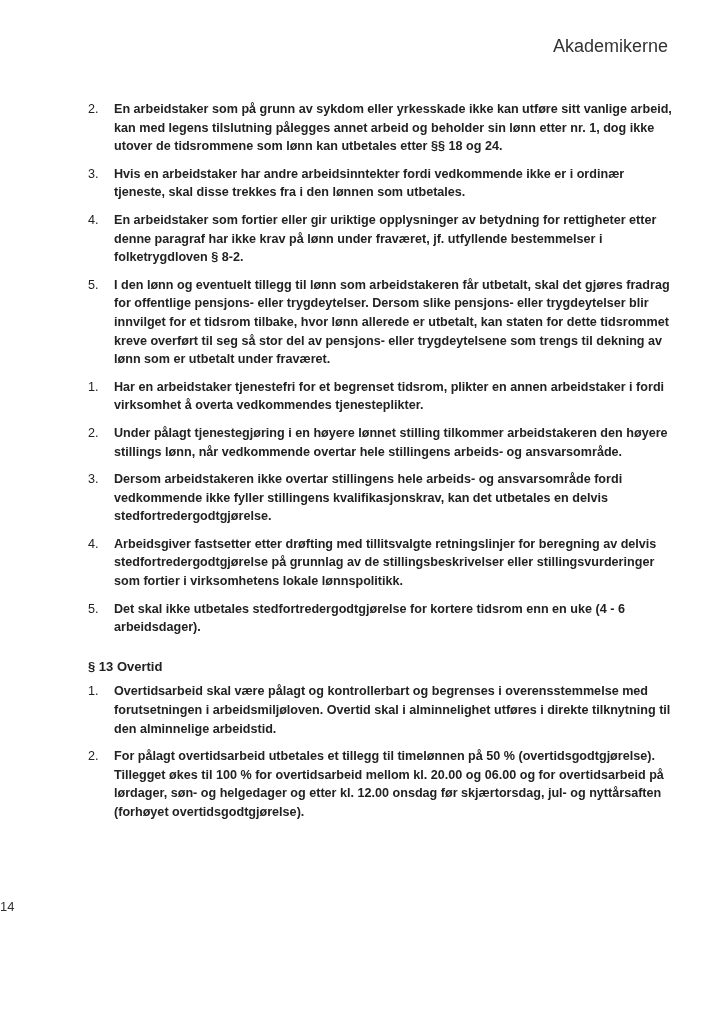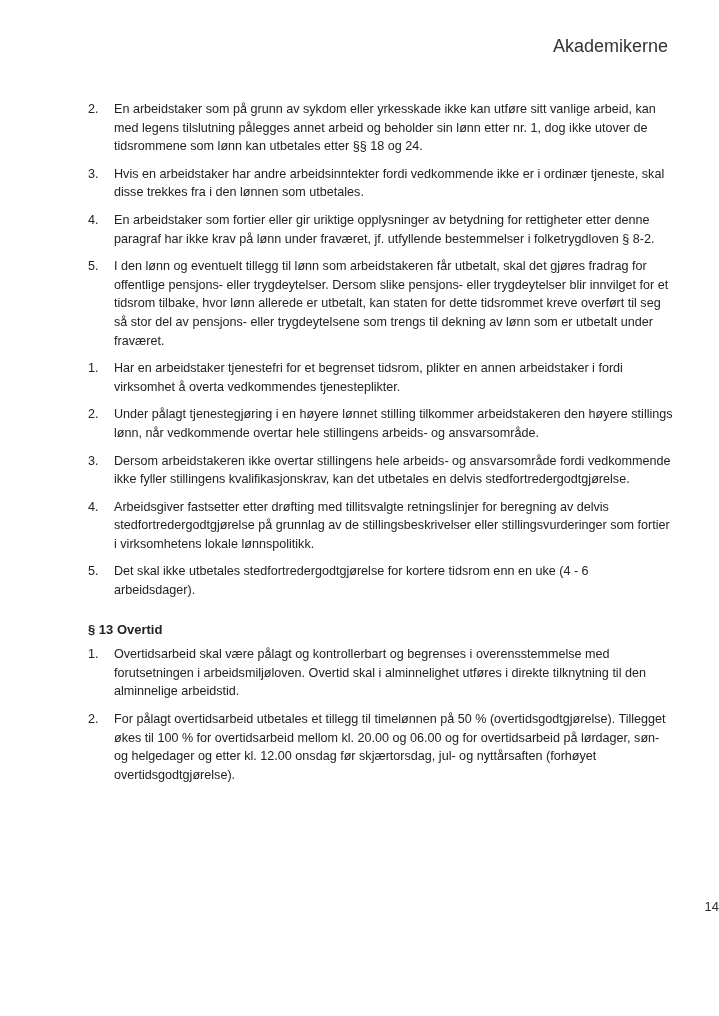--- a/index.html
+++ b/index.html
@@ -11,26 +11,26 @@
     position: absolute; top: 36px; right: 51px;
     font-size: 18px; color: #333333;
   }
   .content {
     position: absolute; left: 88px; top: 100px; width: 585px;
     font-size: 12.6px; line-height: 18.6px;
   }
   .intro { padding-left: 26px; margin: 0 0 9px 0; }
   .item { display: flex; margin: 0 0 9px 0; }
   .num { width: 26px; flex: 0 0 26px; }
-  .txt { flex: 1; }
+  .txt { flex: 1; font-weight: bold; }
   .heading {
     font-weight: bold; font-size: 13px; margin: 21px 0 6px 0;
   }
   .footer {
-    position: absolute; top: 899px; left: 0; width: 719px; text-align: right;
+    position: absolute; top: 899px; left: 0; width: 719px; text-align: left;
     font-size: 13px; color: #333333;
   }
 </style>
 </head>
 <body>
 
 <div class="header">Akademikerne</div>
 
 <div class="content">
 

